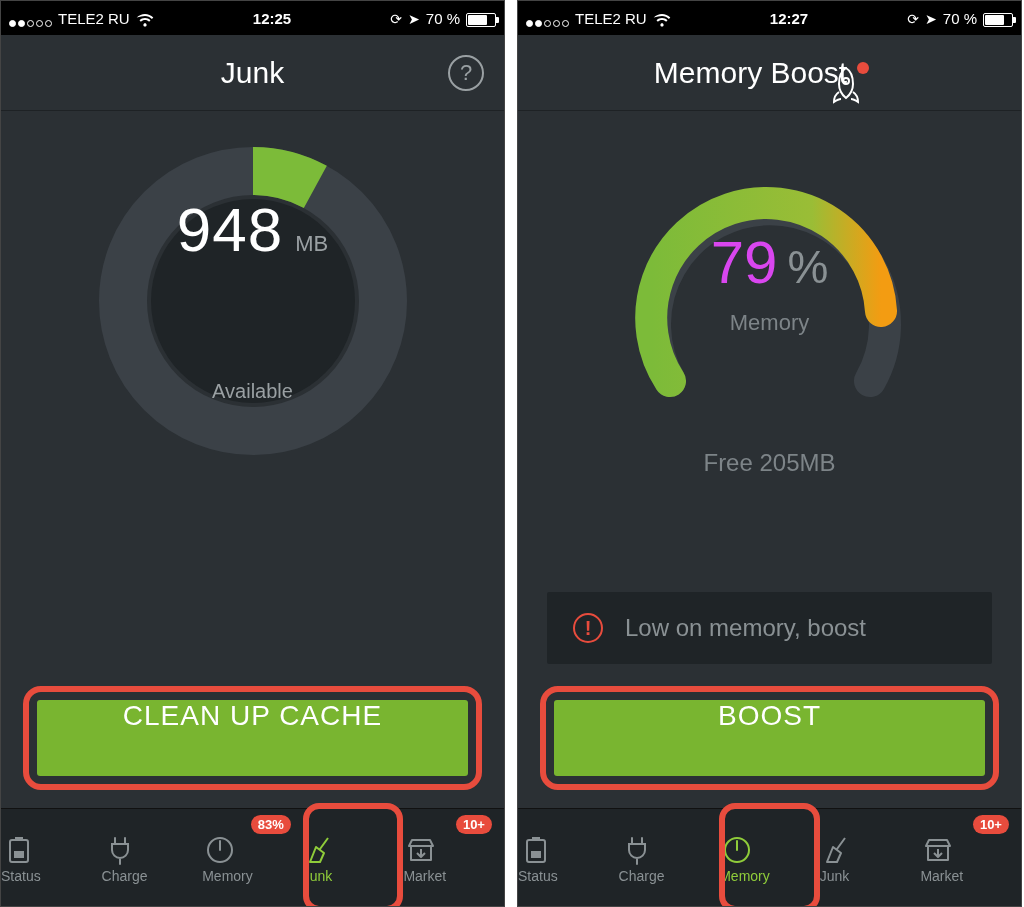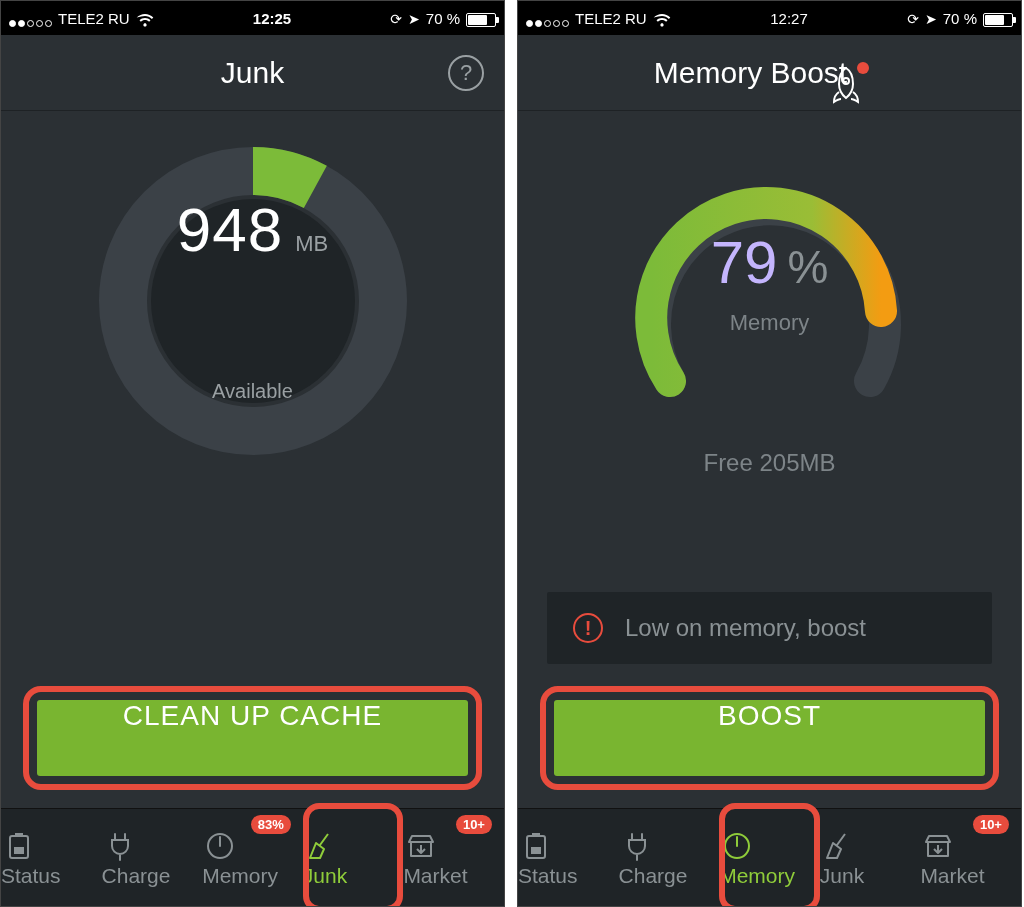--- a/index.html
+++ b/index.html
@@ -90,21 +90,21 @@
   .ring-unit { font-size:22px; color:#9aa0a3; margin-left:6px; font-weight:400; }
   .ring-sub { font-size:20px; color:#9aa0a3; margin-top:14px; }
   
   .gauge-wrap {
     width:330px; height:300px; position:relative; margin-top:10px;
     display:flex; align-items:center; justify-content:center;
   }
   .gauge-center {
     position:absolute; top:92px; text-align:center;
   }
-  .gauge-num { font-size:60px; font-weight:400; color:#c4b5fd; line-height:1;}
+  .gauge-num { font-size:60px; font-weight:400; color:#d946ef; line-height:1;}
   .gauge-pct { font-size:46px; color:#8a9194; margin-left:10px; font-weight:300;}
   .gauge-sub { font-size:22px; color:#7d8488; margin-top:16px;}
   .free-text { font-size:24px; color:#7d8488; margin-top:8px; }
   
   .warn-bar {
     width:445px; height:72px; background:#1f2427;
     display:flex; align-items:center; gap:22px; padding:0 26px;
     border-radius:2px;
     font-size:24px; color:#8a9194;
   }
@@ -131,21 +131,21 @@
     height:98px; background:#1f2427; border-top:1px solid #111;
     display:flex; align-items:stretch;
     position:relative;
   }
   .tab {
     flex:1; display:flex; flex-direction:column; align-items:flex-start;
     justify-content:center; gap:0; position:relative;
     color:#8a9194;
   }
   .tab.active { color:#8fcc3a; }
-  .tab-label { font-size:21px; }
+  .tab-label { font-size:14px; }
   .tab-icon { width:36px; height:36px; display:flex; align-items:center; justify-content:center;}
   .badge {
     position:absolute; top:6px; right:12px;
     background:#e84c3d; color:#fff; font-size:13px; font-weight:600;
     padding:2px 7px; border-radius:12px;
   }
   .tab-highlight {
     position:absolute; top:-6px; bottom:-6px; left:0; right:0;
     border:6px solid #e84c3d; border-radius:16px; pointer-events:none;
   }
@@ -271,21 +271,21 @@
           <span class="sig-dot"></span>
           <span class="sig-dot"></span>
       </span>
       <span>TELE2 RU</span>
       <span class="wifi-icon">
         <svg width="18" height="14" viewBox="0 0 18 14">
             <path fill="#fff" d="M9 13.5c.9 0 1.6-.7 1.6-1.6S9.9 10.3 9 10.3s-1.6.7-1.6 1.6.7 1.6 1.6 1.6zm-4.1-4.8C6 7.6 7.4 7 9 7s3 .6 4.1 1.7l1.4-1.4C13 5.8 11.1 5 9 5S5 5.8 3.5 7.3l1.4 1.4zM.7 4.5C3 2.2 5.9 1 9 1s6 1.2 8.3 3.5l-1.4 1.4C14 4 11.6 3 9 3S4 4 .7 4.5z"></path>
           </svg>
       </span>
     </div>
-    <span style="font-weight:400">12:27</span>
+    <span style="font-weight:700">12:27</span>
     <div class="status-right">
       <span class="lock-icon">⟳</span>
       <span class="loc-icon">➤</span>
       <span>70 %</span>
       <span class="battery">
           <span class="fill"></span>
         </span>
     </div>
   </div>
 

